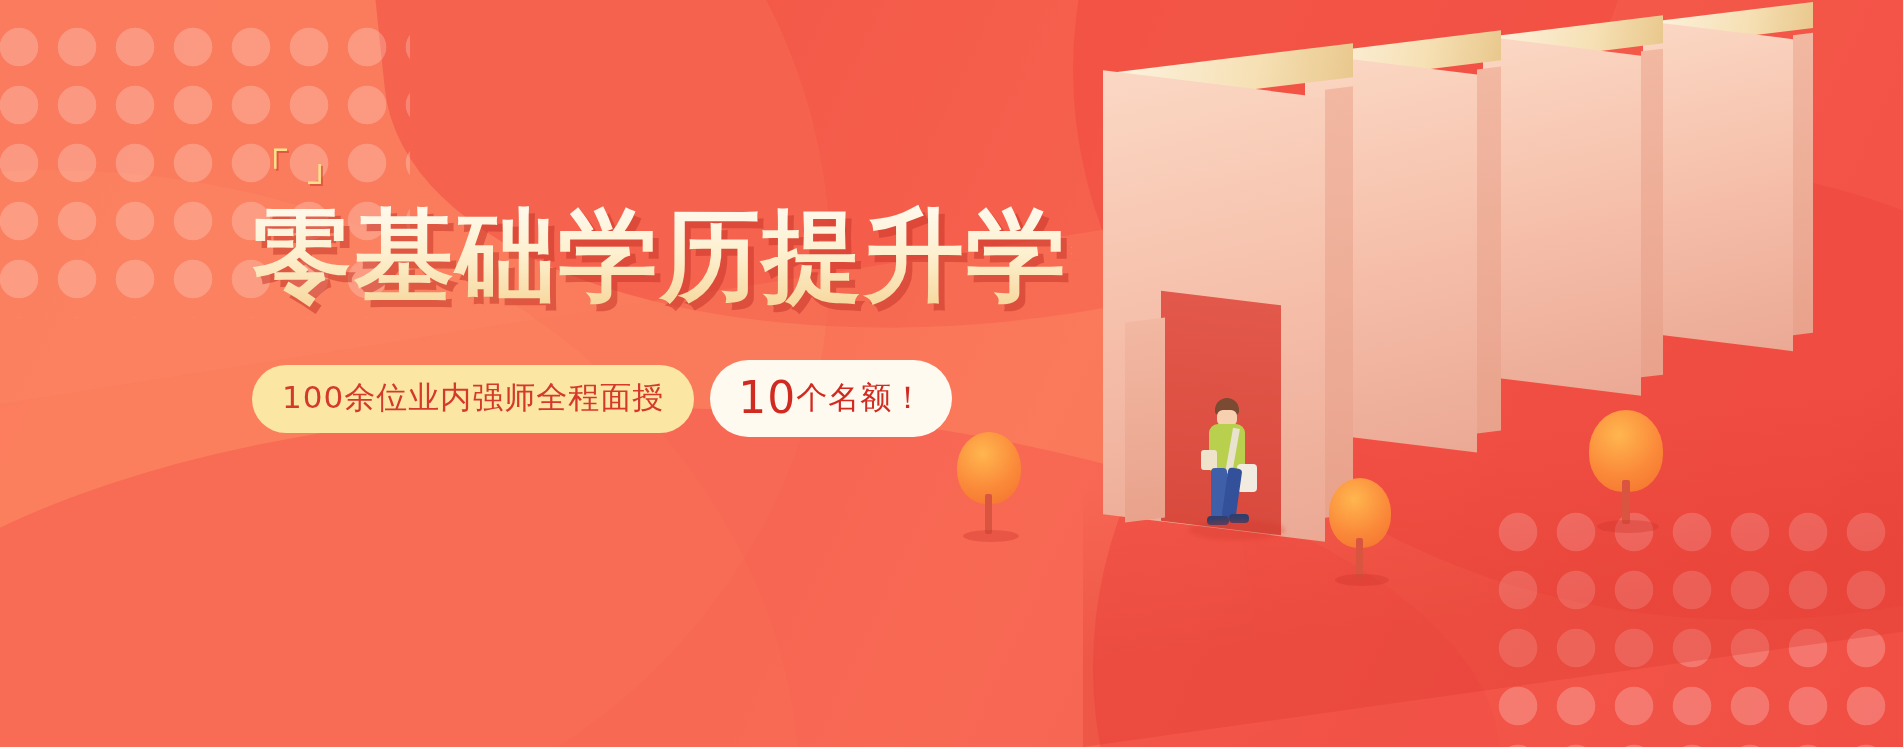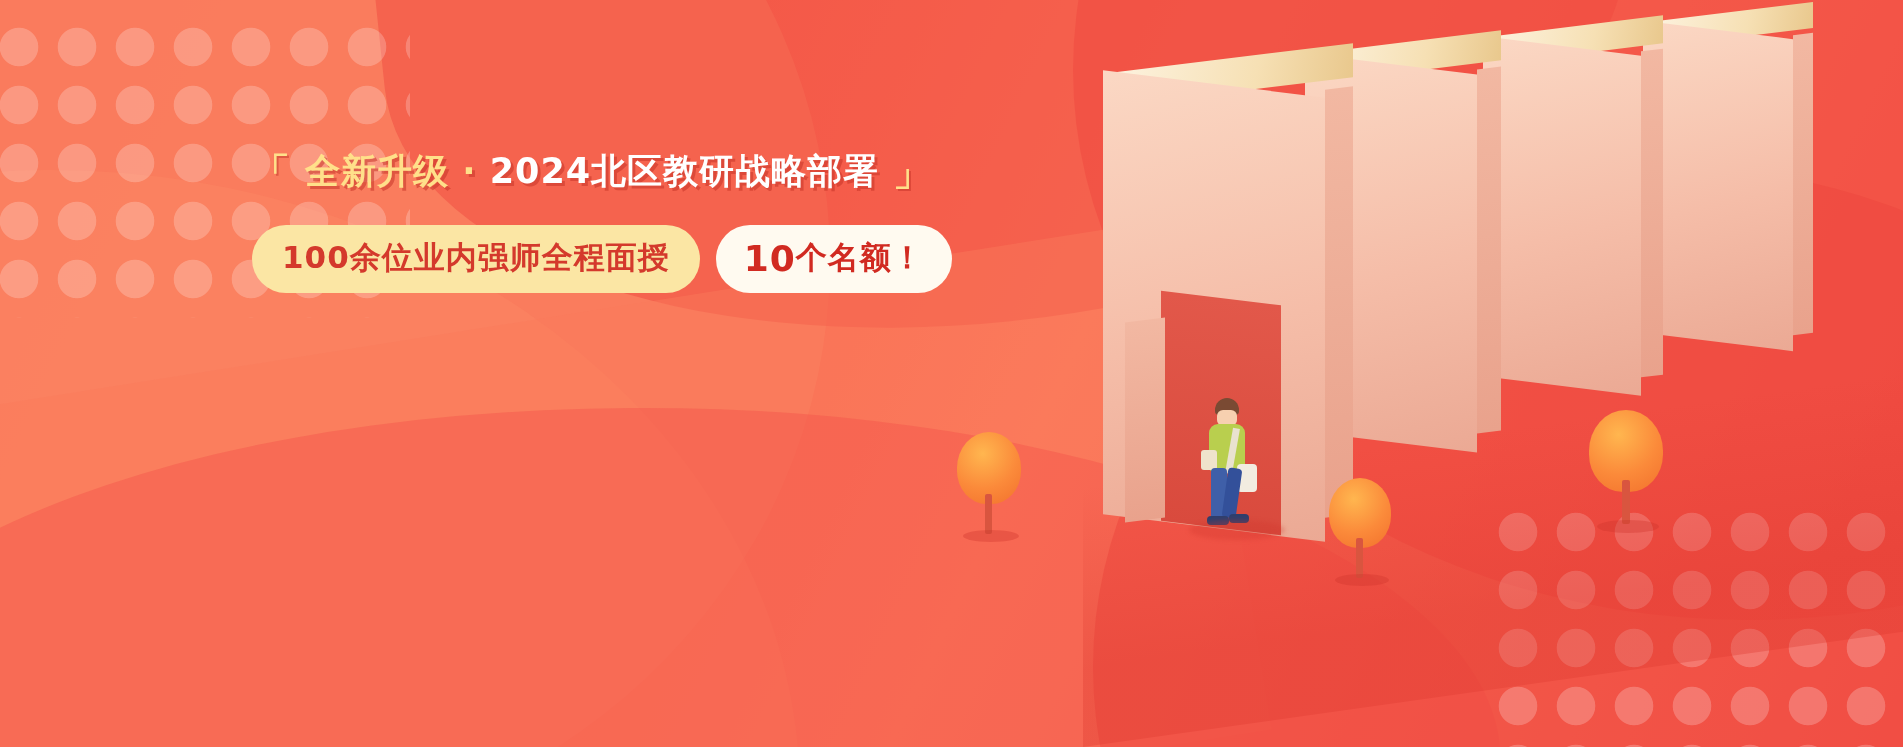--- a/index.html
+++ b/index.html
@@ -136,37 +136,38 @@
     display: flex;
     align-items: center;
     gap: 16px;
   }
   .pill {
     border-radius: 999px;
     display: flex;
     align-items: center;
     justify-content: center;
     white-space: nowrap;
-    font-weight: bold;
+    font-weight: normal;
+    margin-top: 20px;
   }
   .pill-left {
     background: #fbe6a4;
     color: #d4392c;
     font-size: 31px;
     padding: 12px 30px 14px;
     letter-spacing: 1px;
   }
   .pill-right {
     background: #fffaf0;
     color: #d12a21;
     font-size: 31px;
     padding: 12px 28px 14px;
     letter-spacing: 1px;
   }
-  .pill-right .big { font-size: 36px; }
+  .pill-right .big { font-size: 44px; }
 
   
   .art { position: absolute; right: 0; top: 0; width: 860px; height: 747px; }
 
   .ground {
     position: absolute;
     left: 40px; bottom: 0;
     width: 880px; height: 260px;
     background: linear-gradient(180deg, rgba(241,75,61,.0) 0%, rgba(222,57,47,.35) 70%);
     transform: skewY(-8deg);
@@ -295,24 +296,24 @@
       <div class="crown" style="left:8px; top:0; width:74px; height:82px;"></div>
       <div class="trunk" style="left:41px; top:70px; width:8px; height:44px;"></div>
       <div class="shadow" style="left:16px; top:110px; width:62px; height:13px;"></div>
     </div>
   </div>
 
   <div class="copy">
 
     <div class="eyebrow">
       <span class="bracket">「</span>
-      <span class="eyebrow-text"><span class="accent">全新升级 · </span><span>2024北区教研战略部署</span></span>
       <span class="bracket">」</span>
     </div>
 
+    <div class="headline">零基础学历提升学霸班</div>
 
     <div class="pills">
       <div class="pill pill-left">100余位业内强师全程面授</div>
       <div class="pill pill-right">
           <span class="big">10</span>
           <span>个名额！</span>
         </div>
     </div>
 
   </div>

